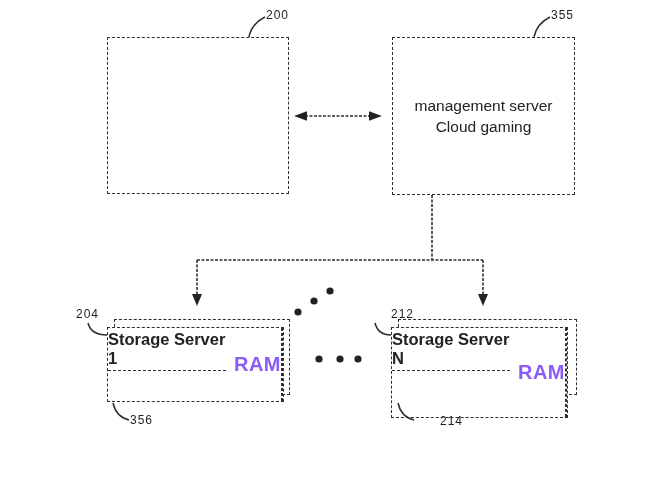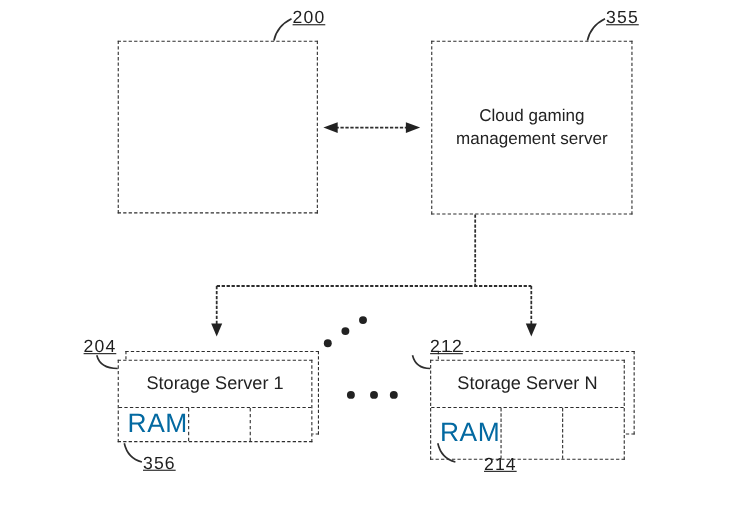--- a/index.html
+++ b/index.html
@@ -8,51 +8,50 @@
     font-family:"Liberation Sans",sans-serif;color:#1f1f1f;overflow:hidden;
   }
   
   .pbox{position:absolute;box-sizing:border-box;background:#ffffff;
         border:1.5px dashed #2e2e2e;}
   .node-label{
     position:absolute;display:flex;align-items:center;justify-content:center;
     text-align:center;font-size:15.5px;line-height:21px;color:#222;
   }
   .ref-num{
-    position:absolute;font-size:16px;color:#1e1e1e;letter-spacing:1px;
+    position:absolute;font-size:12px;color:#1e1e1e;letter-spacing:1px;
     white-space:nowrap;
-    text-decoration:underline;
   }
   
-  .ss-front{display:flex;flex-direction:column;}
+  .ss-front{display:flex;flex-direction:row;font-weight:bold;}
   .ss-title{
     box-sizing:border-box;height:43px;border-bottom:1.5px dashed #2e2e2e;
     display:flex;align-items:center;justify-content:center;
     font-size:16.5px;color:#222;
   }
   .ss-ramrow{flex:1;display:flex;}
   .ram-cell{box-sizing:border-box;flex:1;border-right:1.5px dashed #2e2e2e;
     display:flex;align-items:center;justify-content:flex-start;}
   .ram-cell:last-child{border-right:none;}
-  .ram-text{font-size:24px;color:#0369a1;padding-left:8px;letter-spacing:0.5px;}
+  .ram-text{font-size:20px;color:#8b5cf6;padding-left:8px;letter-spacing:0.5px;}
   svg.overlay{position:absolute;left:0;top:0;z-index:6;pointer-events:none;}
   .pbox,.node-label,.ref-num{z-index:3;}
   .backbox{z-index:1;}
 </style>
 </head>
 <body>
 
 <div class="stage">
 
   <div class="pbox" style="left:107px;top:37px;width:182px;height:157px;"></div>
 
   <div class="pbox" style="left:392px;top:37px;width:183px;height:158px;"></div>
   <div class="node-label" style="left:395px;top:37px;width:177px;height:158px;flex-direction:column;">
+    <span>management server</span>
     <span>Cloud gaming</span>
-    <span>management server</span>
   </div>
 
   <div class="ref-num" style="left:266px;top:8px;">200</div>
   <div class="ref-num" style="left:551px;top:8px;">355</div>
 
   <div class="pbox backbox" style="left:114px;top:319px;width:176px;height:76px;"></div>
   <div class="pbox ss-front" style="left:107px;top:327px;width:177px;height:75px;">
     <div class="ss-title">Storage Server 1</div>
     <div class="ss-ramrow">
       <div class="ram-cell">

